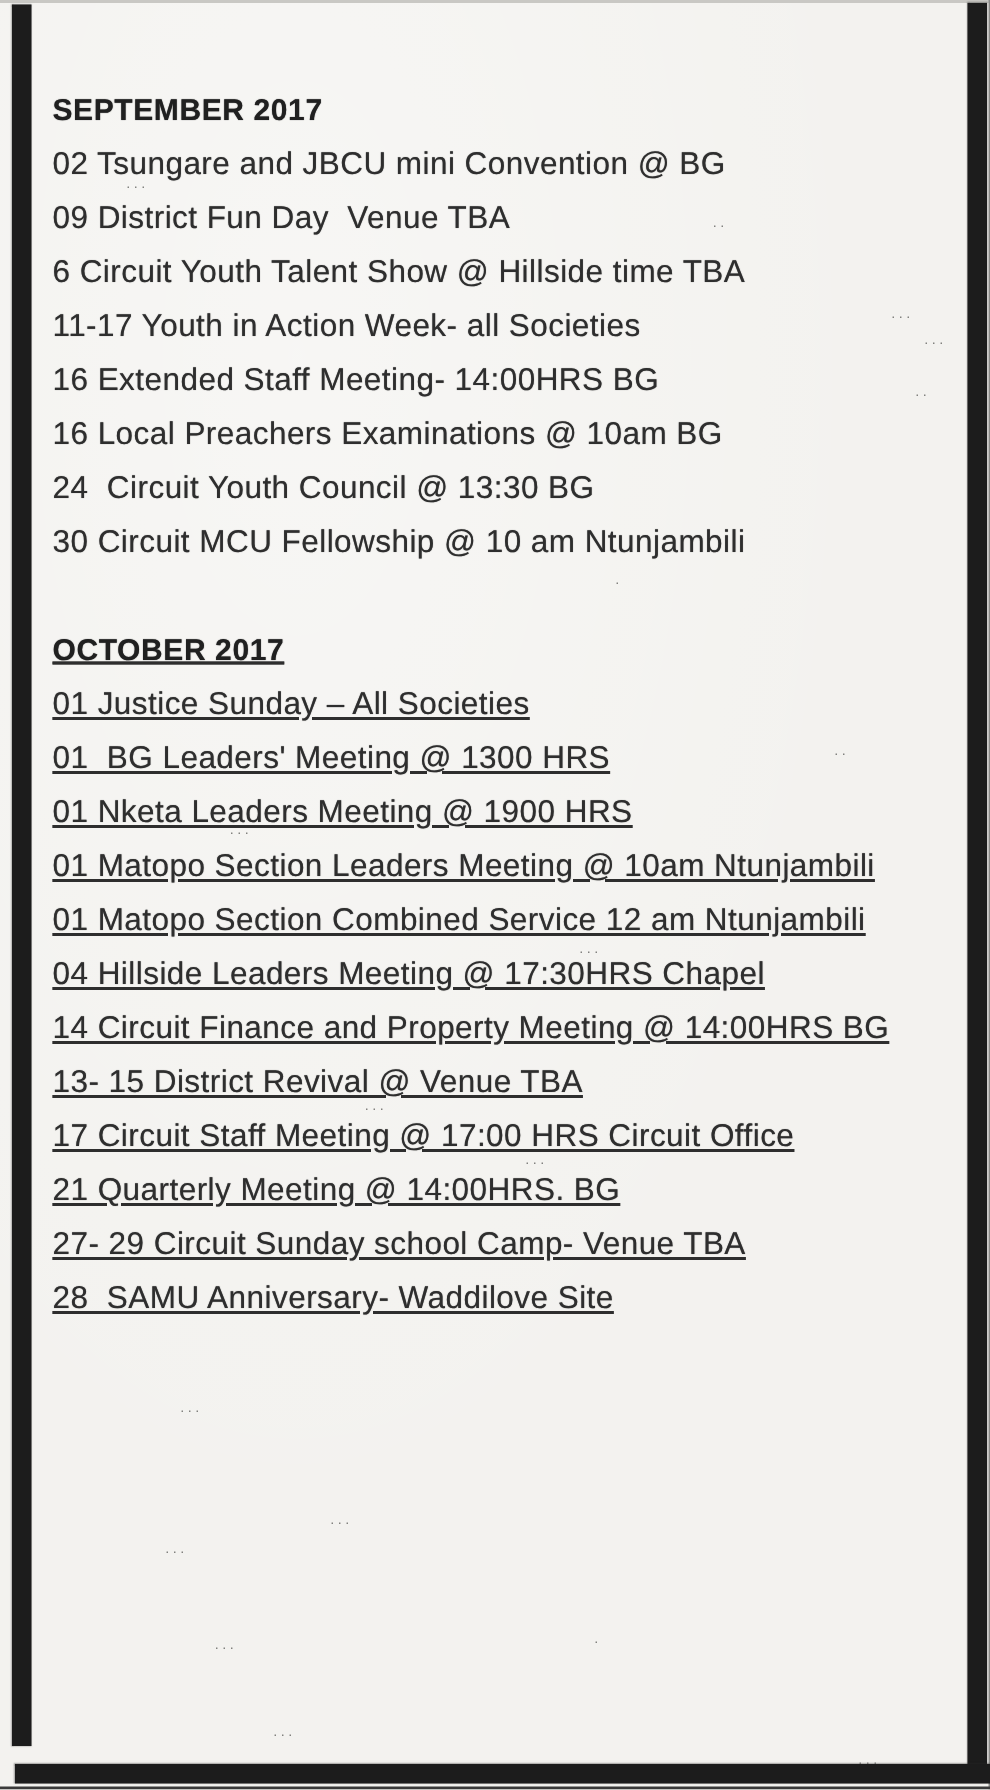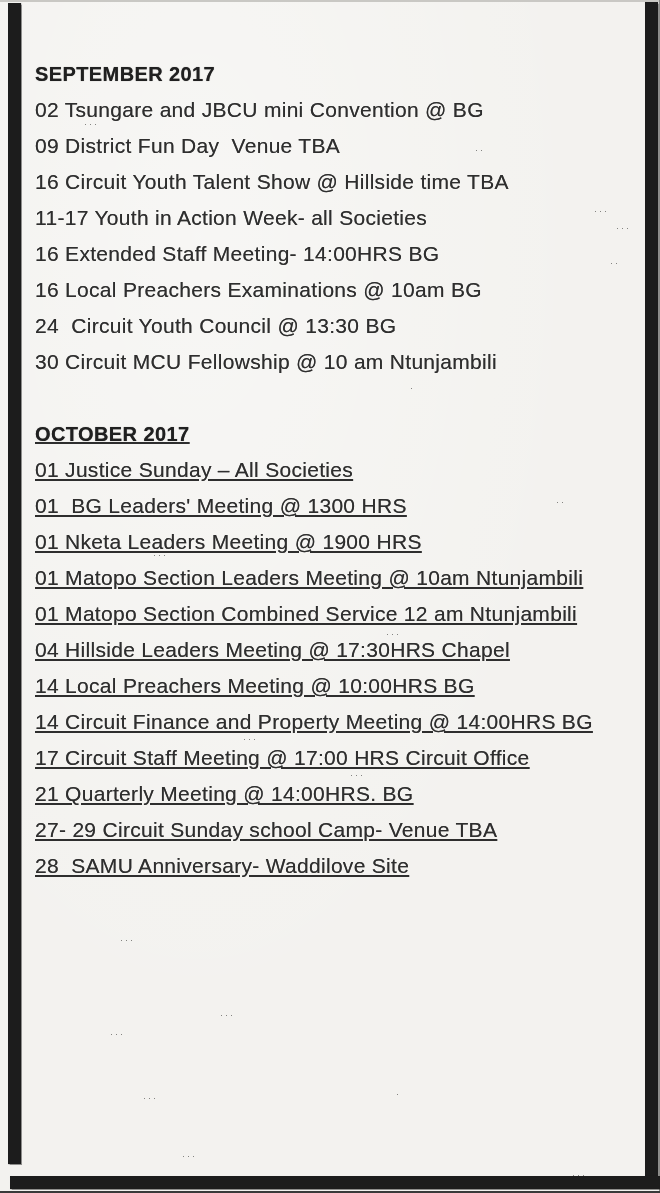--- a/index.html
+++ b/index.html
@@ -114,38 +114,38 @@
   <div class="edge-right"></div>
   <div class="bar-bottom"></div>
   <div class="edge-bottom"></div>
 
   <div class="content">
 
     <div class="section">
       <div class="section-title">SEPTEMBER 2017</div>
       <div class="event-line">02 Tsungare and JBCU mini Convention @ BG</div>
       <div class="event-line">09 District Fun Day  Venue TBA</div>
-      <div class="event-line">16 Circuit Youth Talent Show @ Hillside time TBA</div>
+      <div class="event-line">6 Circuit Youth Talent Show @ Hillside time TBA</div>
       <div class="event-line">11-17 Youth in Action Week- all Societies</div>
       <div class="event-line">16 Extended Staff Meeting- 14:00HRS BG</div>
       <div class="event-line">16 Local Preachers Examinations @ 10am BG</div>
       <div class="event-line">24  Circuit Youth Council @ 13:30 BG</div>
       <div class="event-line">30 Circuit MCU Fellowship @ 10 am Ntunjambili</div>
     </div>
 
     <div class="section">
       <div class="section-title">OCTOBER 2017</div>
       <div class="event-line">01 Justice Sunday – All Societies</div>
       <div class="event-line">01  BG Leaders' Meeting @ 1300 HRS</div>
       <div class="event-line">01 Nketa Leaders Meeting @ 1900 HRS</div>
       <div class="event-line">01 Matopo Section Leaders Meeting @ 10am Ntunjambili</div>
       <div class="event-line">01 Matopo Section Combined Service 12 am Ntunjambili</div>
       <div class="event-line">04 Hillside Leaders Meeting @ 17:30HRS Chapel</div>
-      <div class="event-line">14 Local Preachers Meeting @ 10:00HRS BG</div>
       <div class="event-line">14 Circuit Finance and Property Meeting @ 14:00HRS BG</div>
+      <div class="event-line">13- 15 District Revival @ Venue TBA</div>
       <div class="event-line">17 Circuit Staff Meeting @ 17:00 HRS Circuit Office</div>
       <div class="event-line">21 Quarterly Meeting @ 14:00HRS. BG</div>
       <div class="event-line">27- 29 Circuit Sunday school Camp- Venue TBA</div>
       <div class="event-line">28  SAMU Anniversary- Waddilove Site</div>
     </div>
 
   </div>
 
   <div id="artifacts">
       <span class="artifact" style="left: 84px; top: 120px;">···</span>

